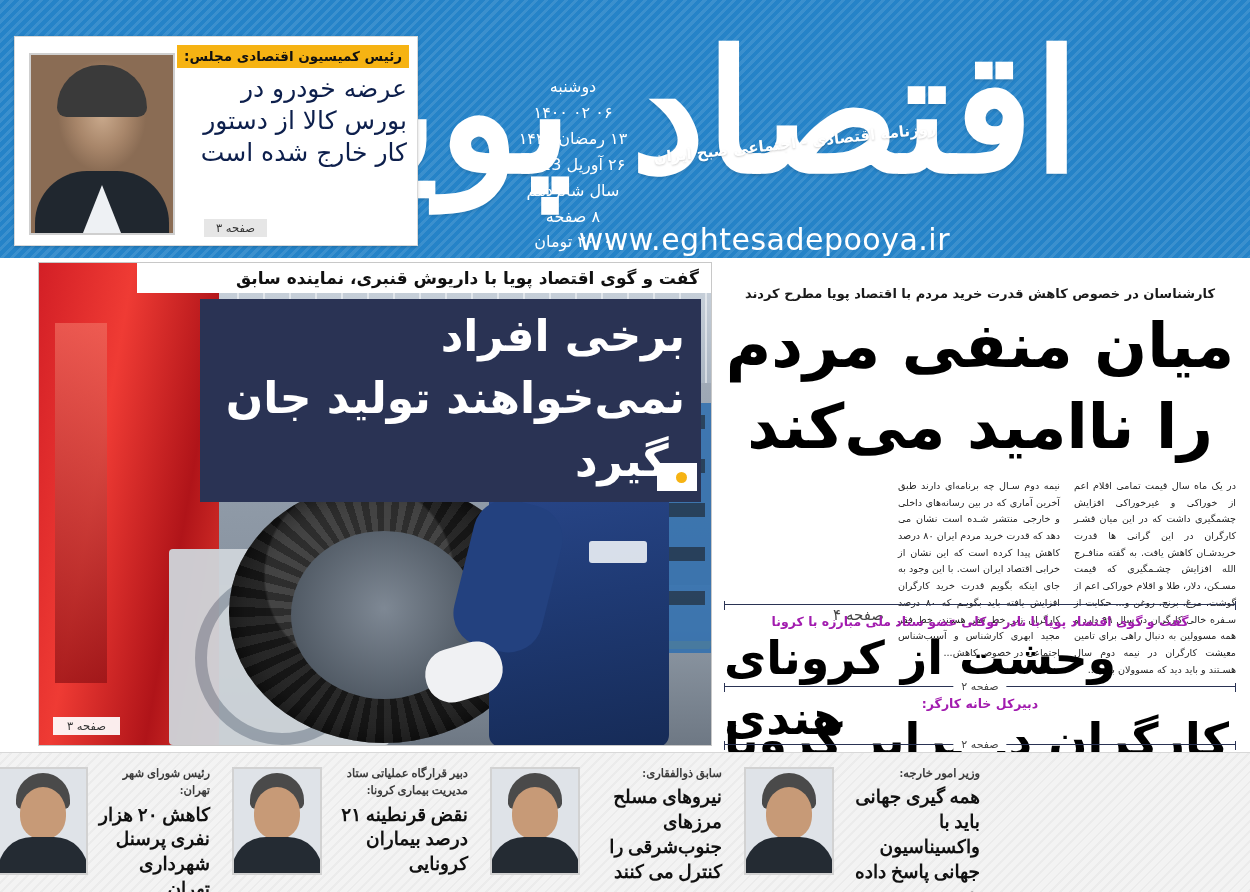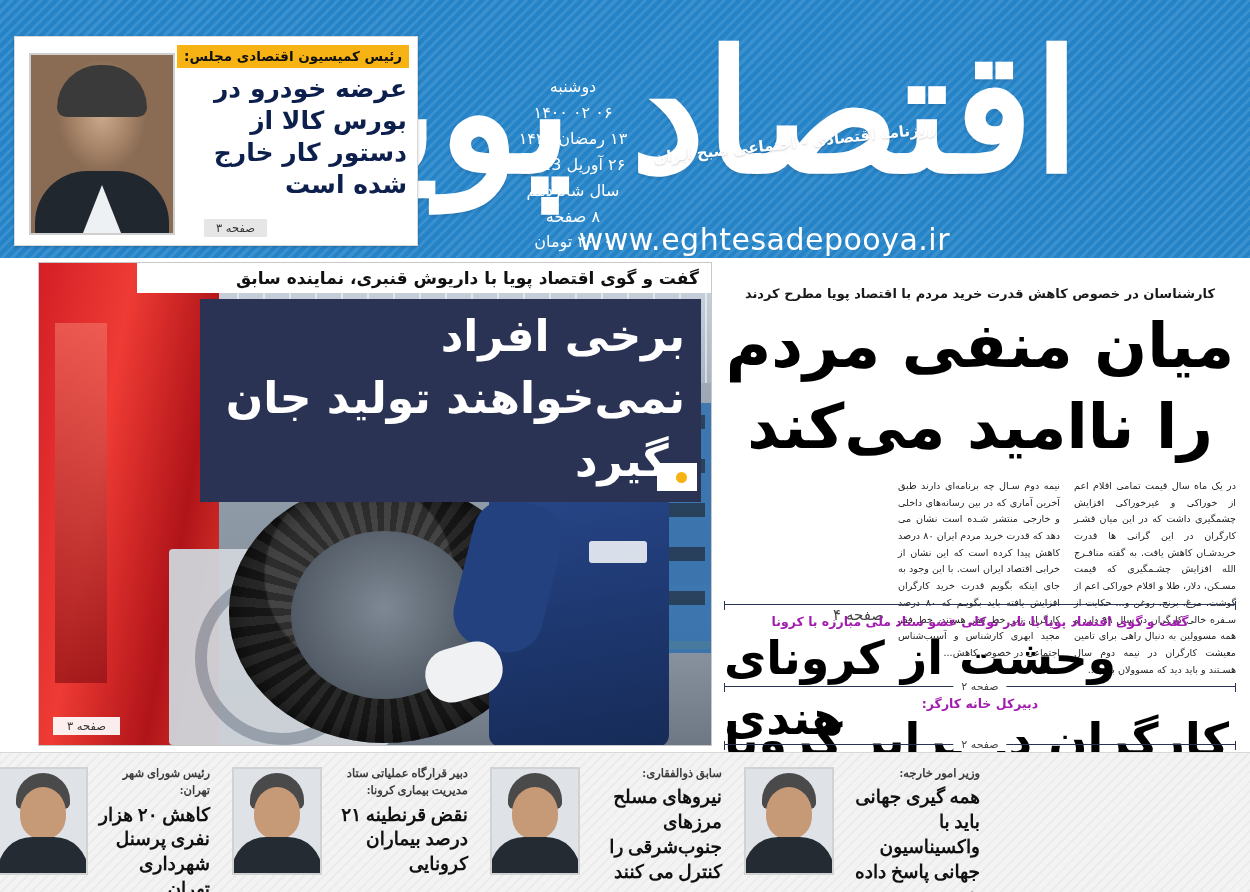--- a/index.html
+++ b/index.html
@@ -72,21 +72,21 @@
     direction:rtl;
   }
   .tf-kicker{
     position:absolute;right:8px;top:8px;
     background:#f6b313;color:#111;font-size:13.5px;font-weight:bold;
     padding:3px 7px 4px 7px;white-space:nowrap;
   }
   .tf-title{
     position:absolute;right:10px;top:36px;width:210px;
     text-align:right;direction:rtl;
-    font-size:25px;font-weight:bold;line-height:1.28;color:#0d1f4c;
+    font-size:25px;font-weight:normal;line-height:1.28;color:#0d1f4c;
   }
   .tf-page{
     position:absolute;right:150px;bottom:8px;
     background:#e6e6e6;color:#333;font-size:11.5px;padding:2px 12px;
     white-space:nowrap;
   }
   .tf-photo{
     position:absolute;left:14px;top:16px;width:142px;height:178px;
     border:2px solid #cfcfcf;
     background:

